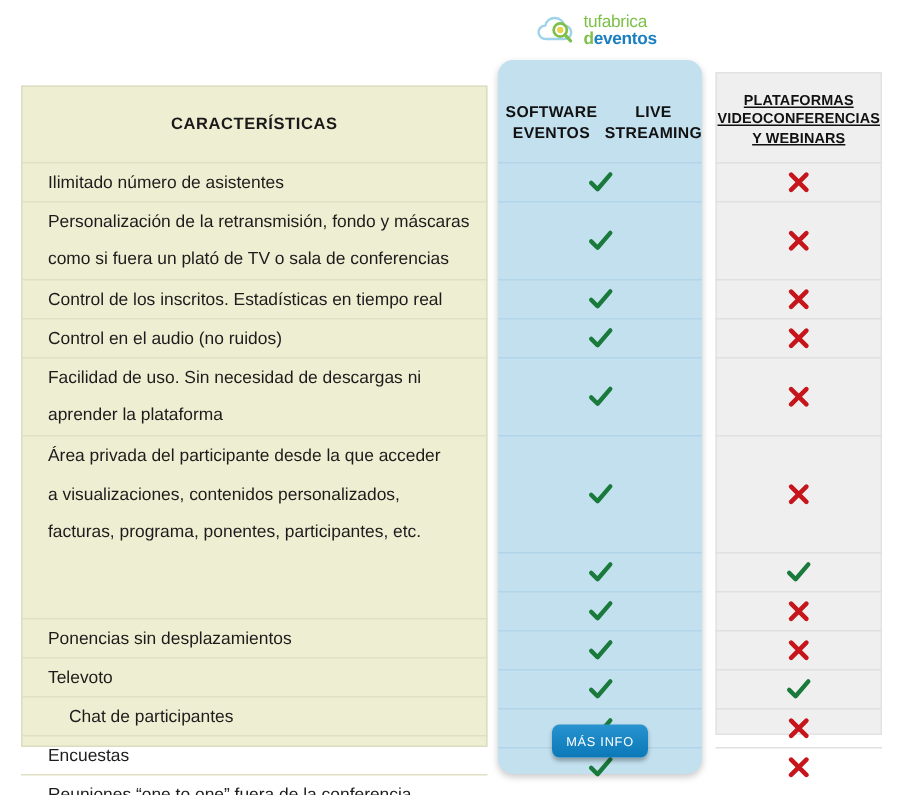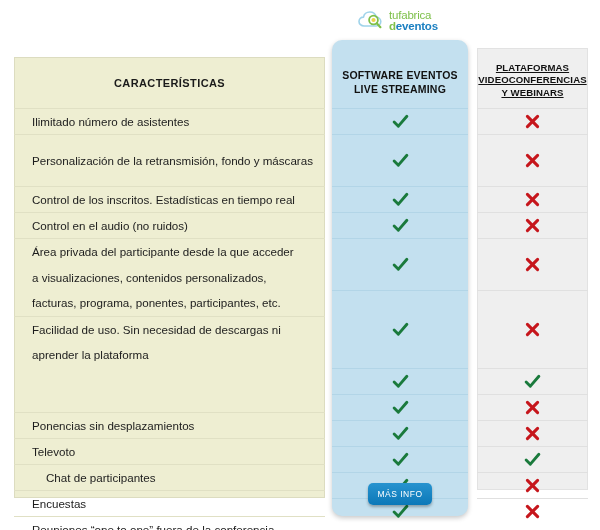--- a/index.html
+++ b/index.html
@@ -90,21 +90,21 @@
     font-weight: bold;
     color: #1a1a1a;
     letter-spacing: 0.4px;
   }
 
   .head-center {
     position: absolute;
     left: 332px; top: 57px;
     width: 136px; height: 51px;
     display: flex;
-    flex-direction: column;
+    flex-direction: row;
     align-items: center;
     justify-content: center;
     font-size: 10.5px;
     font-weight: bold;
     color: #111111;
     line-height: 1.3;
     text-align: center;
     letter-spacing: 0.2px;
   }
 
@@ -224,36 +224,37 @@
     <span>VIDEOCONFERENCIAS</span>
     <span>Y WEBINARS</span>
   </div>
 
   <div class="rows-left" id="rows-left">
       <div class="row-l" style="height: 26px;">
         <div class="ln">Ilimitado número de asistentes</div>
       </div>
       <div class="row-l" style="height: 52px;">
         <div class="ln">Personalización de la retransmisión, fondo y máscaras</div>
+        <div class="ln">como si fuera un plató de TV o sala de conferencias</div>
       </div>
       <div class="row-l" style="height: 26px;">
         <div class="ln">Control de los inscritos. Estadísticas en tiempo real</div>
       </div>
       <div class="row-l" style="height: 26px;">
         <div class="ln">Control en el audio (no ruidos)</div>
+      </div>
+      <div class="row-l" style="height: 52px;">
+        <div class="ln">Facilidad de uso. Sin necesidad de descargas ni</div>
+        <div class="ln">aprender la plataforma</div>
       </div>
       <div class="row-l" style="height: 78px;">
         <div class="ln">Área privada del participante desde la que acceder</div>
         <div class="ln">a visualizaciones, contenidos personalizados,</div>
         <div class="ln">facturas, programa, ponentes, participantes, etc.</div>
       </div>
-      <div class="row-l" style="height: 52px;">
-        <div class="ln">Facilidad de uso. Sin necesidad de descargas ni</div>
-        <div class="ln">aprender la plataforma</div>
-      </div>
       <div class="row-l" style="height: 26px; margin-top: 44px;">
         <div class="ln">Ponencias sin desplazamientos</div>
       </div>
       <div class="row-l" style="height: 26px;">
         <div class="ln">Televoto</div>
       </div>
       <div class="row-l" style="height: 26px; padding-left: 32px;">
         <div class="ln">Chat de participantes</div>
       </div>
       <div class="row-l" style="height: 26px;">

